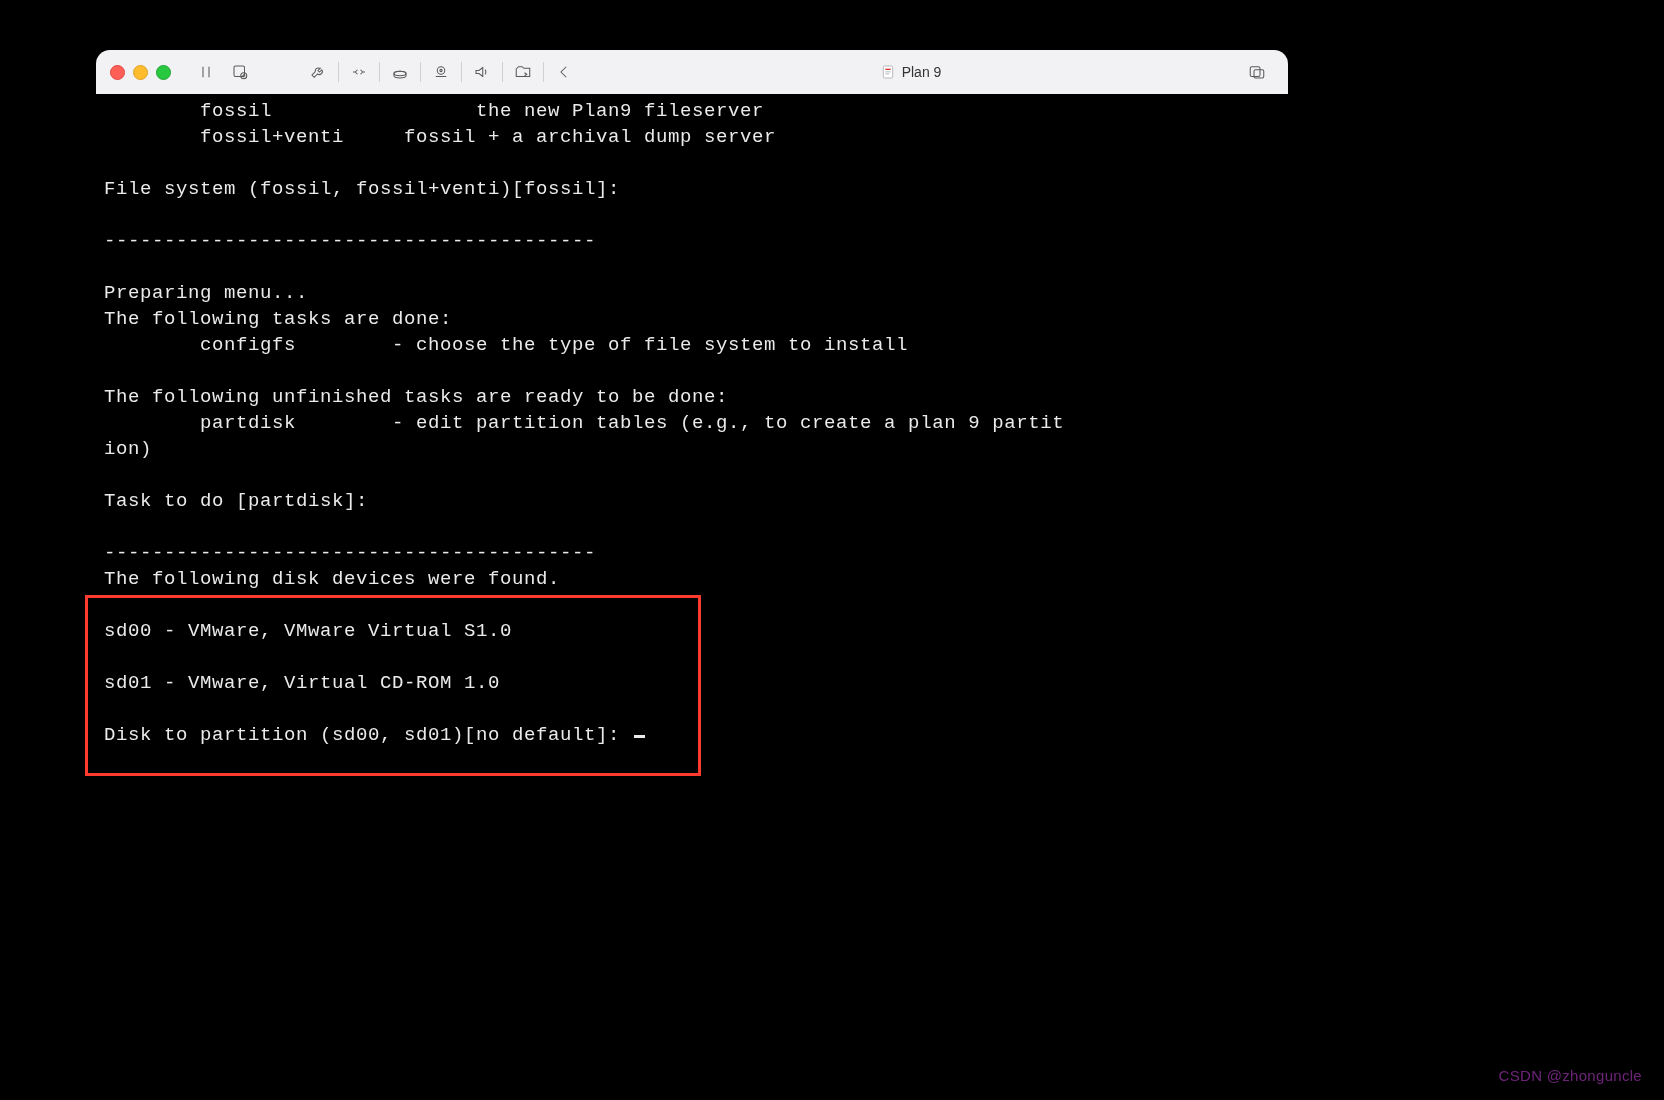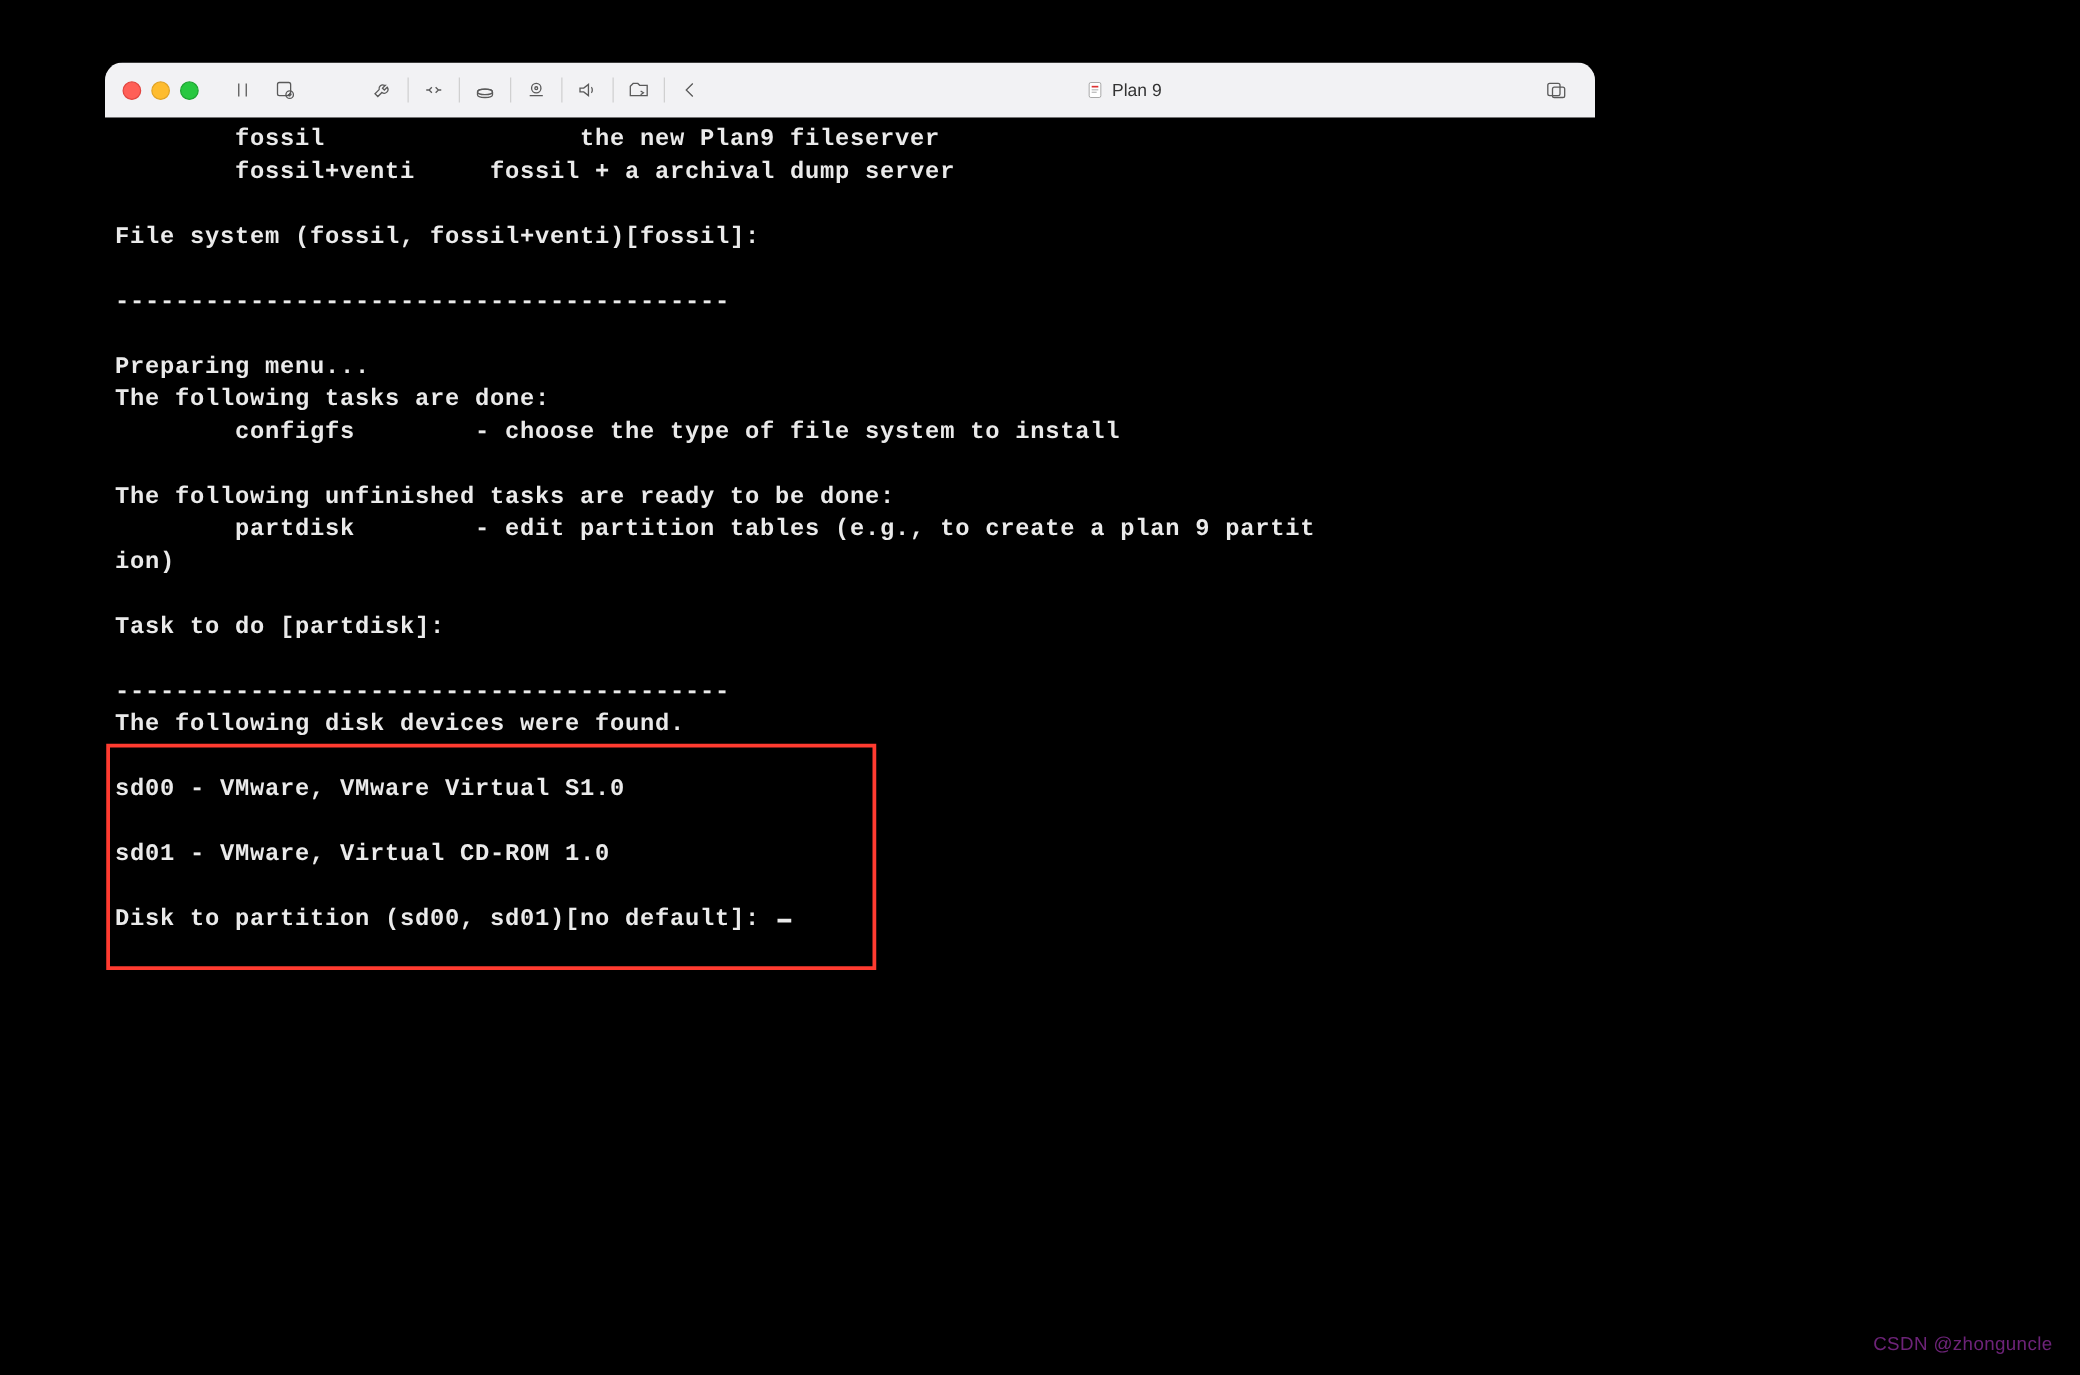--- a/index.html
+++ b/index.html
@@ -1,32 +1,32 @@
 <!DOCTYPE html>
 <html><head>
 <meta charset="utf-8">
 <style>
   html,body{margin:0;padding:0;background:#000;width:1664px;height:1100px;overflow:hidden;font-family:-apple-system,BlinkMacSystemFont,"Segoe UI",sans-serif}
   .stage{position:absolute;inset:0;background:#000}
-  .window{position:absolute;left:84px;top:50px;width:1192px;height:760px;background:#000;border-radius:14px;overflow:hidden;box-shadow:0 10px 40px rgba(0,0,0,.6)}
+  .window{position:absolute;left:96px;top:50px;width:1192px;height:760px;background:#000;border-radius:14px;overflow:hidden;box-shadow:0 10px 40px rgba(0,0,0,.6)}
   .titlebar{height:44px;background:#f2f2f4;display:flex;align-items:center;padding:0 14px;gap:8px;border-bottom:1px solid #dcdcdc}
   .lights{display:flex;gap:8px;align-items:center;margin-right:10px}
   .dot{width:13px;height:13px;border-radius:50%}
   .dot.red{background:#ff5f57;border:1px solid #e24640}
   .dot.yellow{background:#febc2e;border:1px solid #e1a325}
   .dot.green{background:#28c840;border:1px solid #1fa532}
   .tb-group{display:flex;align-items:center;gap:0}
   .tb-btn{width:34px;height:28px;display:flex;align-items:center;justify-content:center;color:#555;border-radius:6px}
   .tb-btn svg{width:18px;height:18px;stroke:#5a5a5a;fill:none;stroke-width:1.4}
   .tb-sep{width:1px;height:20px;background:#d0d0d0;margin:0 3px}
   .title-center{flex:1;display:flex;align-items:center;justify-content:center;gap:6px;color:#333;font-size:14px}
   .title-center .doc-icon{width:16px;height:16px}
   .right-btn{width:34px;height:28px;display:flex;align-items:center;justify-content:center}
   .right-btn svg{stroke:#5a5a5a;fill:none;stroke-width:1.4}
-  .terminal{position:absolute;left:0;right:0;top:44px;bottom:0;background:#000;color:#eaeaea;padding:4px 8px 8px 8px;font-family:"Courier New",ui-monospace,Menlo,monospace;font-size:19px;line-height:26px;letter-spacing:.6px;white-space:pre;overflow:hidden;font-weight:700}
+  .terminal{position:absolute;left:0;right:0;top:44px;bottom:0;background:#000;color:#eaeaea;padding:4px 8px 8px 8px;font-family:"Courier New",ui-monospace,Menlo,monospace;font-size:19px;line-height:26px;letter-spacing:.6px;white-space:pre;overflow:hidden;font-weight:400}
   .terminal .cursor{display:inline-block;width:11px;height:3px;background:#eaeaea;vertical-align:baseline;margin-left:2px;position:relative;top:-2px}
   .hilite{position:absolute;border:3px solid #ff3b30;pointer-events:none}
   .watermark{position:absolute;right:22px;bottom:16px;color:#d946ef;opacity:.5;font-size:15px;letter-spacing:.3px}
 </style>
 </head>
 <body>
 
 <div class="stage">
 
   <div class="window">

